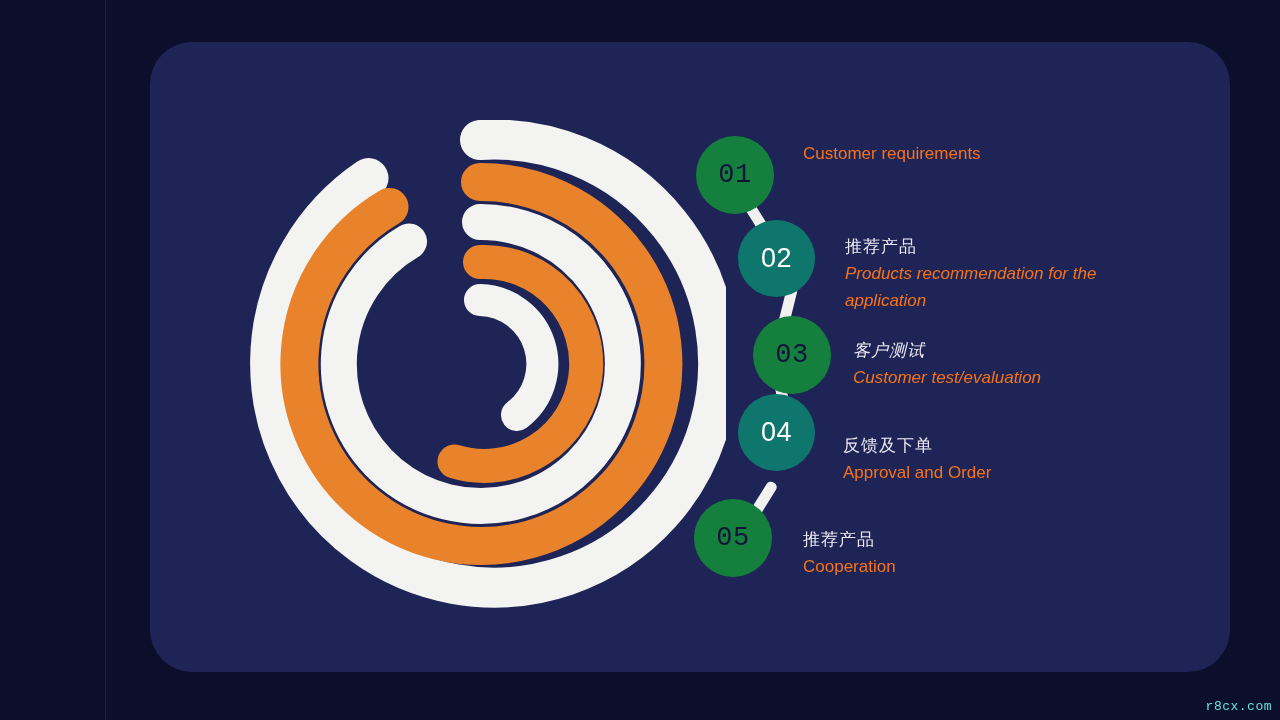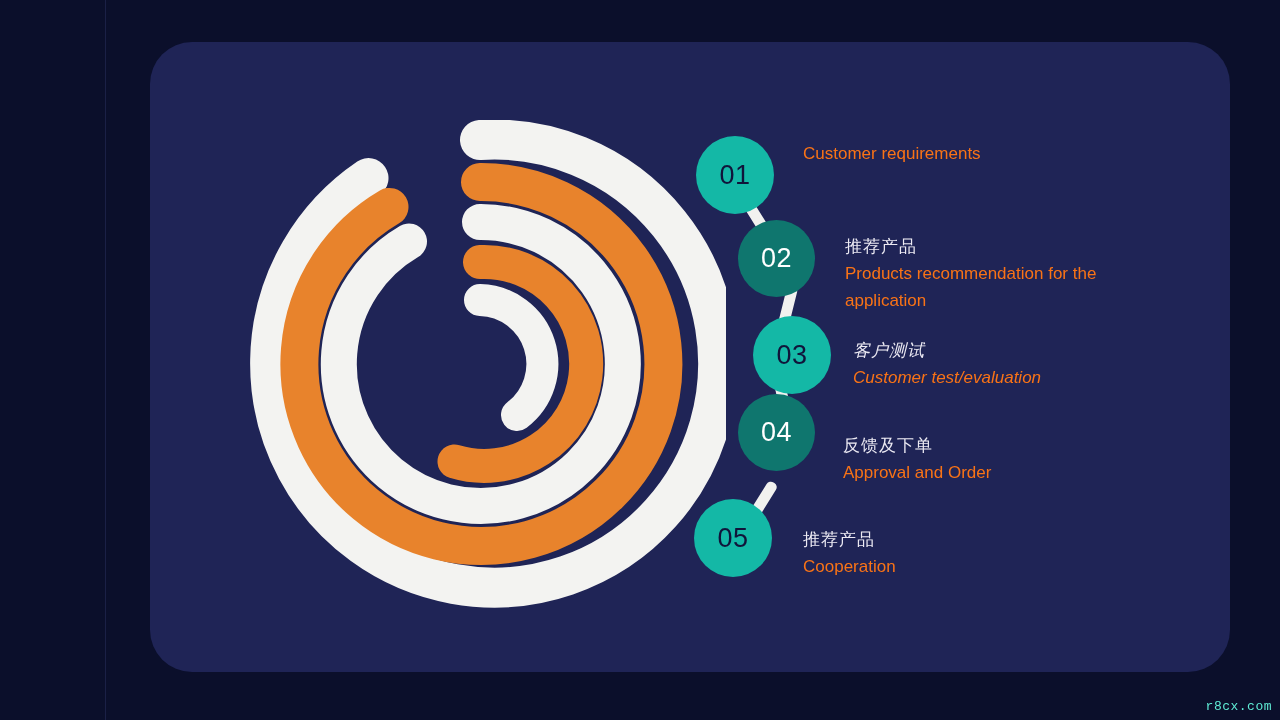--- a/index.html
+++ b/index.html
@@ -66,22 +66,23 @@
     position: absolute;
     border-radius: 50%;
     display: flex;
     align-items: center;
     justify-content: center;
     font-size: 27px;
     letter-spacing: 0.5px;
     font-weight: 400;
   }
   .step-circle.light {
-    background: #14b8a6;
+    background: #15803d;
     color: #10143a;
+    font-family: Liberation Mono, monospace;
   }
   .step-circle.accent {
     background: #0f766e;
     color: #ffffff;
   }
   .step-text {
     position: absolute;
   }
   .step-title {
     color: #eceaf3;
@@ -149,21 +150,21 @@
     </div>
     <div class="step-text" style="left:803px; top:140px;">
       <div class="step-sub">Customer requirements</div>
     </div>
 
     <div class="step-circle accent" style="left:738px; top:220px; width:77px; height:77px;">
       <span>02</span>
     </div>
     <div class="step-text" style="left:845px; top:234px;">
       <div class="step-title">推荐产品</div>
-      <div class="step-sub" style="max-width:275px;">Products recommendation for the application</div>
+      <div class="step-sub" style="max-width:275px;font-style:italic;">Products recommendation for the application</div>
     </div>
 
     <div class="step-circle light" style="left:753px; top:316px; width:78px; height:78px;">
       <span>03</span>
     </div>
     <div class="step-text" style="left:853px; top:338px;font-style:italic;">
       <div class="step-title">客户测试</div>
       <div class="step-sub">Customer test/evaluation</div>
     </div>
 

